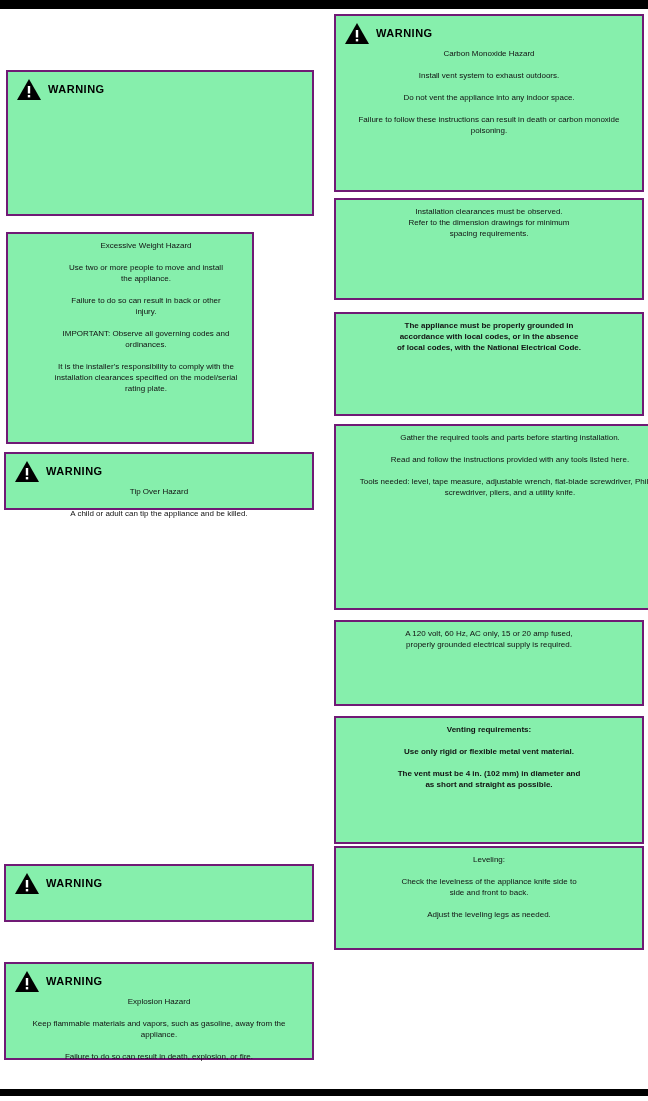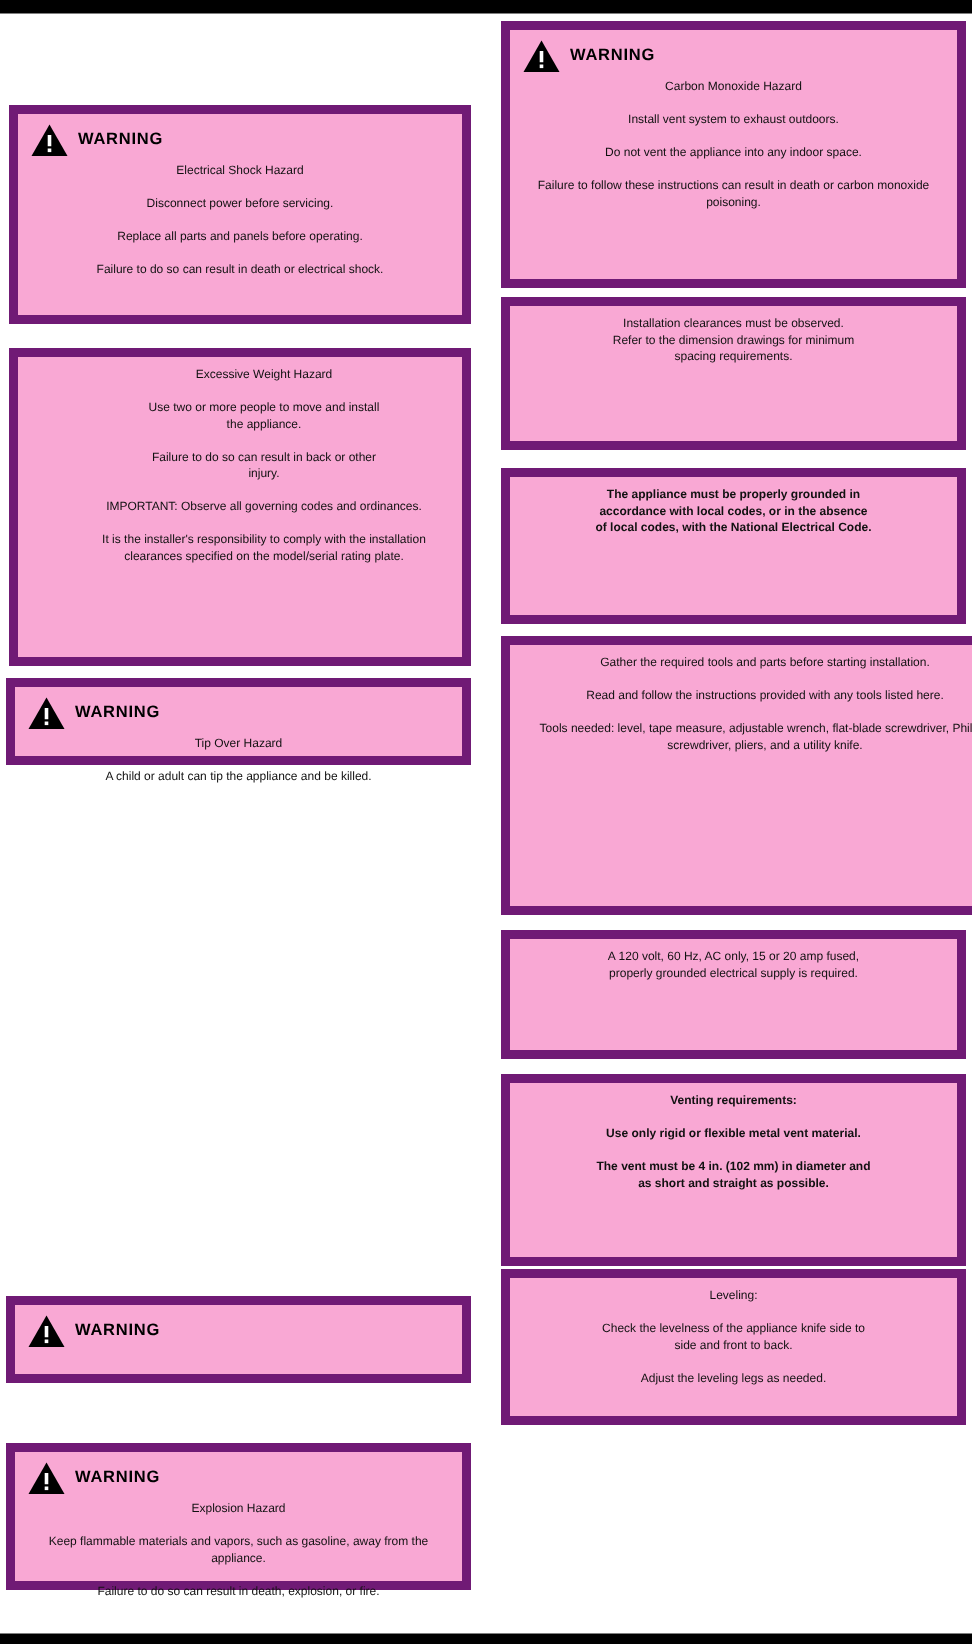--- a/index.html
+++ b/index.html
@@ -38,22 +38,22 @@
   .col {
     position: absolute;
     top: 0;
   }
   .col-left { left: 0; width: 324px; }
   .col-right { left: 324px; width: 324px; }
 
   .box {
     position: absolute;
     box-sizing: border-box;
-    border: 6px solid #701a75;
-    background: #f9a8d4;
+    border: 2px solid #701a75;
+    background: #86efac;
     padding: 6px 8px 6px 8px;
   }
   .box-body {
     font-size: 8px;
     line-height: 11px;
     color: #111111;
     white-space: pre-wrap;
     text-align: center;
   }
   .warn-head {
@@ -91,30 +91,23 @@
       <div class="warn-head">
         <span class="warn-ico">
           <svg width="26" height="23" viewBox="0 0 26 23">
             <polygon points="13,1 25,22 1,22" fill="#000"></polygon>
             <rect x="11.8" y="8" width="2.4" height="7.5" fill="#fff"></rect>
             <rect x="11.8" y="17" width="2.4" height="2.4" fill="#fff"></rect>
           </svg>
         </span>
         <span class="warn-title">WARNING</span>
       </div>
-      <div class="box-body">Electrical Shock Hazard
-
-Disconnect power before servicing.
-
-Replace all parts and panels before operating.
-
-Failure to do so can result in death or electrical shock.</div>
-    </div>
-
-    <div class="box" style="left:6px; top:232px; width:308px; height:212px;padding-left:40px;">
+    </div>
+
+    <div class="box" style="left:6px; top:232px; width:248px; height:212px;padding-left:40px;">
       <div class="box-body">Excessive Weight Hazard
 
 Use two or more people to move and install
 the appliance.
 
 Failure to do so can result in back or other
 injury.
 
 IMPORTANT: Observe all governing codes and ordinances.
 

